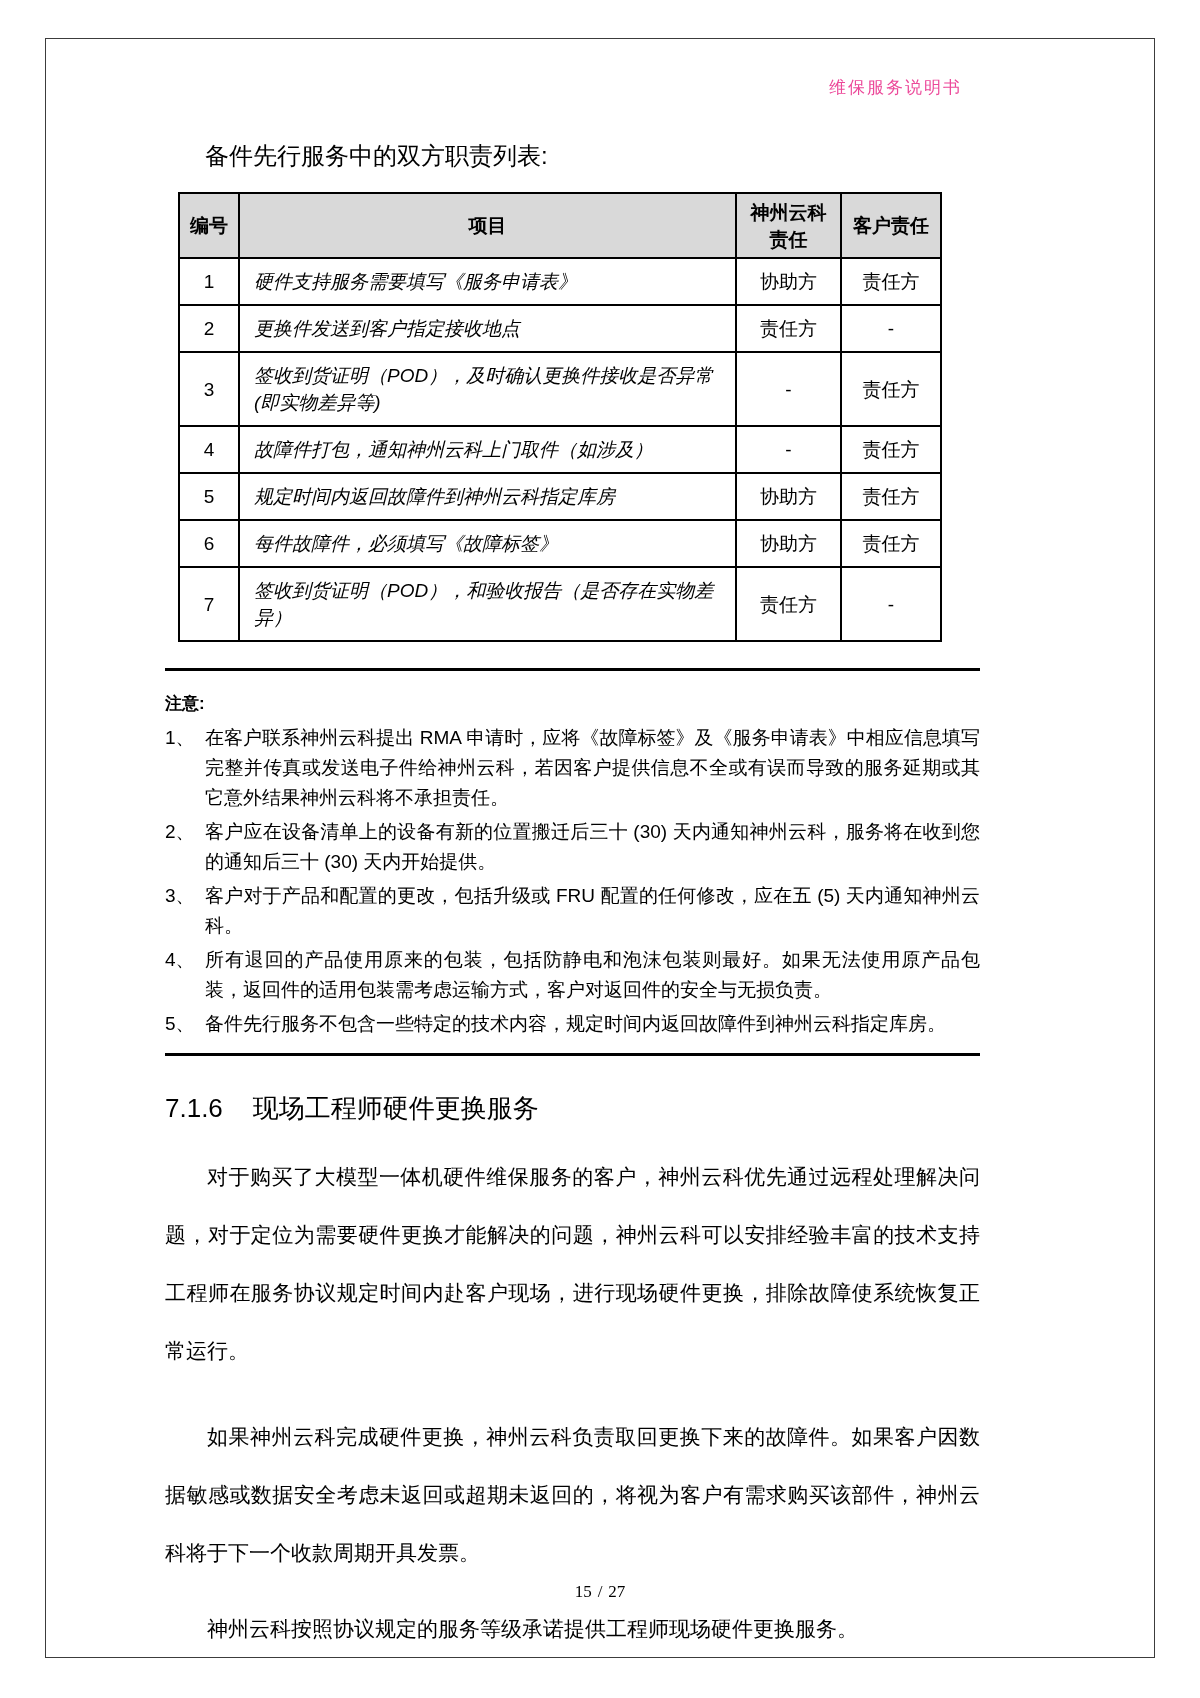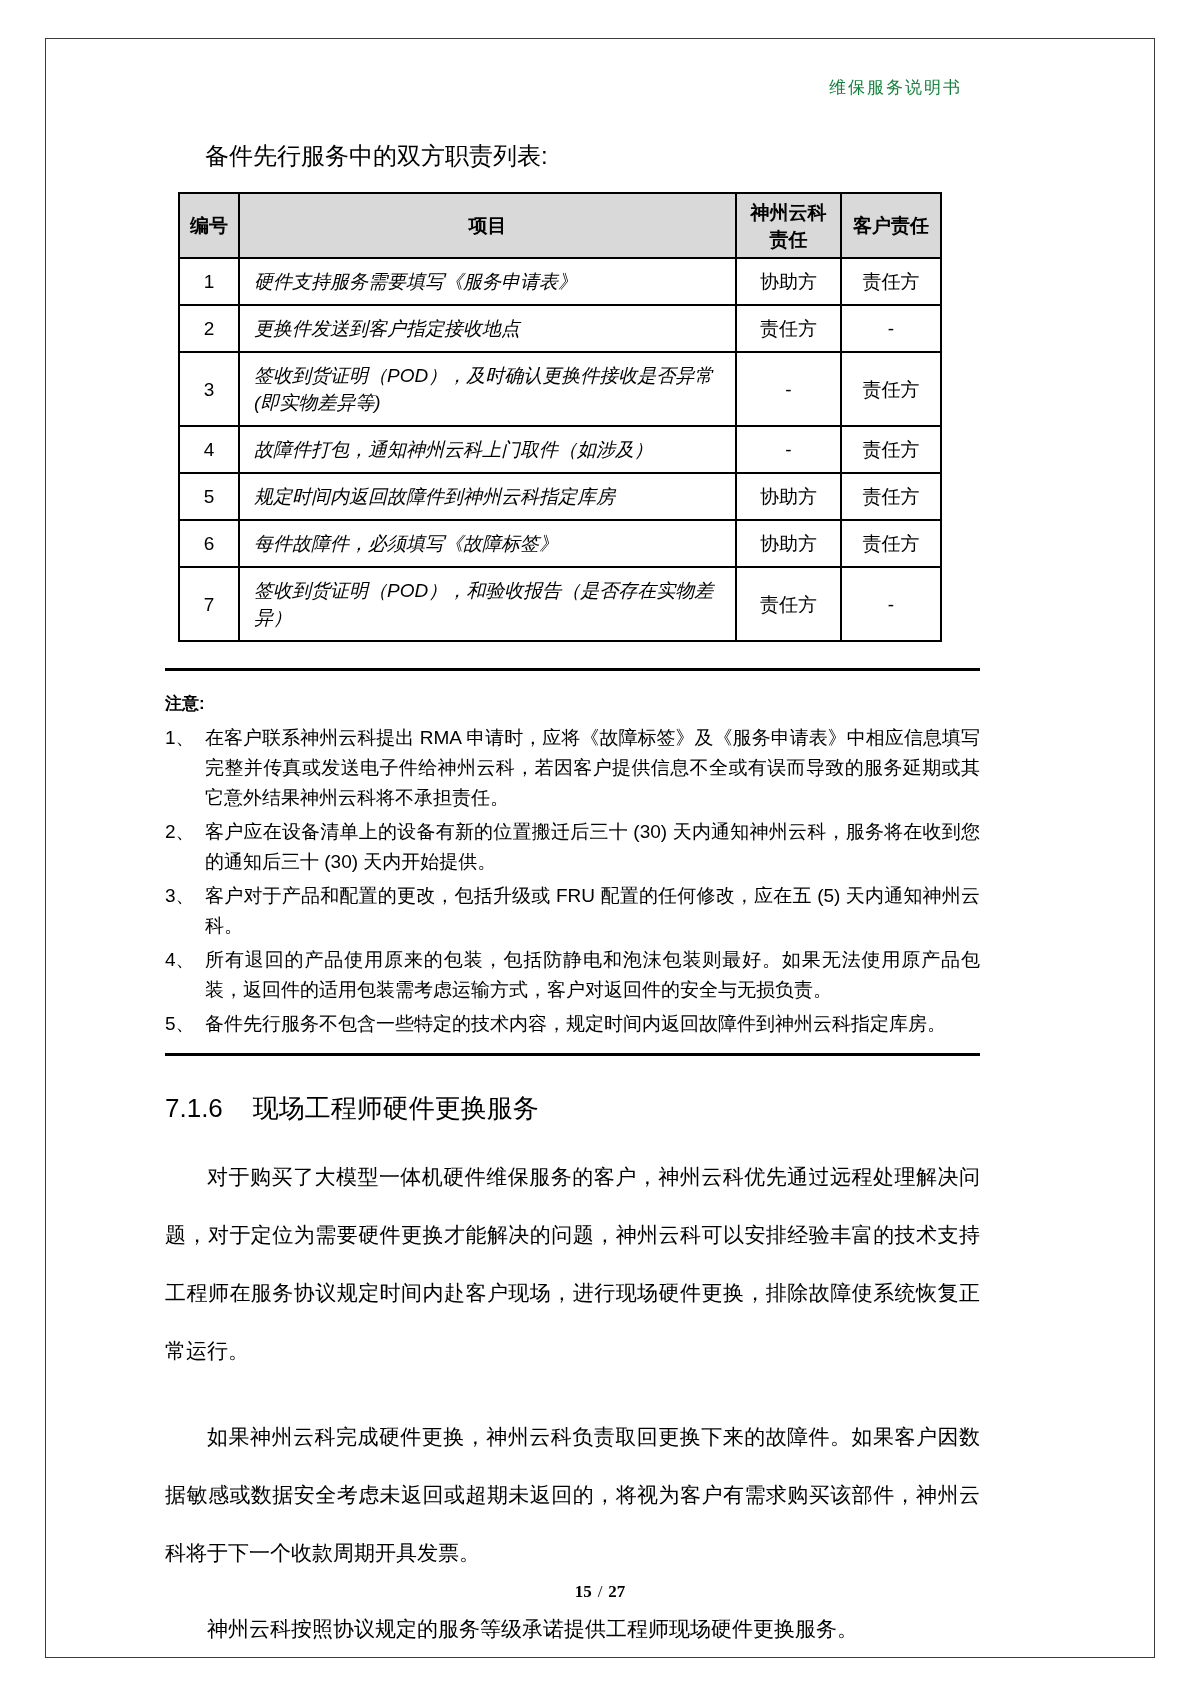--- a/index.html
+++ b/index.html
@@ -11,21 +11,21 @@
     overflow:hidden;
   }
   .page-border {
     position:absolute; left:45px; top:38px; right:45px; bottom:40px;
     border:1px solid #3c3c3c; pointer-events:none;
   }
   .doc-header {
     position:absolute; top:76px; left:165px; width:815px;
     text-align:right; padding-right:18px;
     font-family:"Liberation Serif", serif;
-    font-size:17px; letter-spacing:2px; color:#15803d;
+    font-size:17px; letter-spacing:2px; color:#ec4899;
   }
   .content {
     position:absolute; left:165px; top:142px; width:815px;
   }
   .intro { font-size:24px; margin:0 0 0 40px; line-height:28px; }
 
   table.resp-table {
     border-collapse:collapse; table-layout:fixed;
     margin:22px 0 0 13px; width:762px;
     font-size:19px;
@@ -61,21 +61,21 @@
     text-indent:2em; margin:22px 0 0 0;
   }
   .para-gap { margin-top:28px; }
   .para-last { margin-top:18px; }
 
   .doc-footer {
     position:absolute; top:1582px; left:0; width:1200px;
     text-align:center; font-size:17px;
     font-family:"Liberation Serif", serif;
   }
-  .doc-footer .num { font-weight:bold; }
+  .doc-footer .num { font-weight:normal; }
   .doc-footer .sep { padding:0 6px; font-weight:400; }
 </style>
 </head>
 <body>
 
 <div class="page-border"></div>
 
 <div class="doc-header">维保服务说明书</div>
 
 <div class="content">

